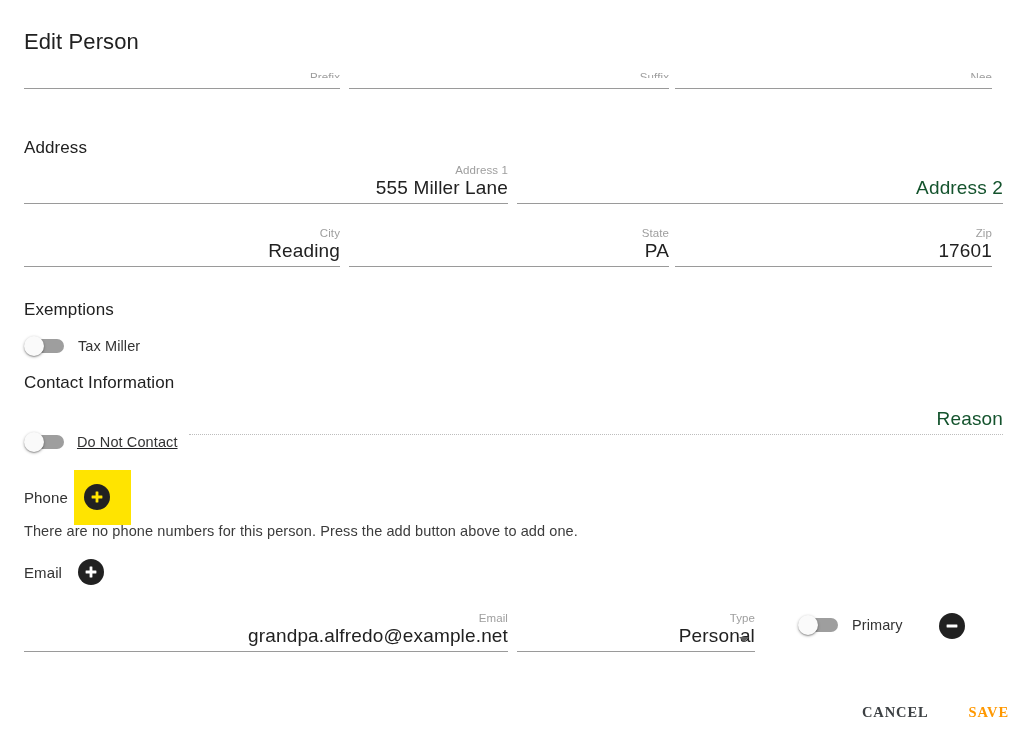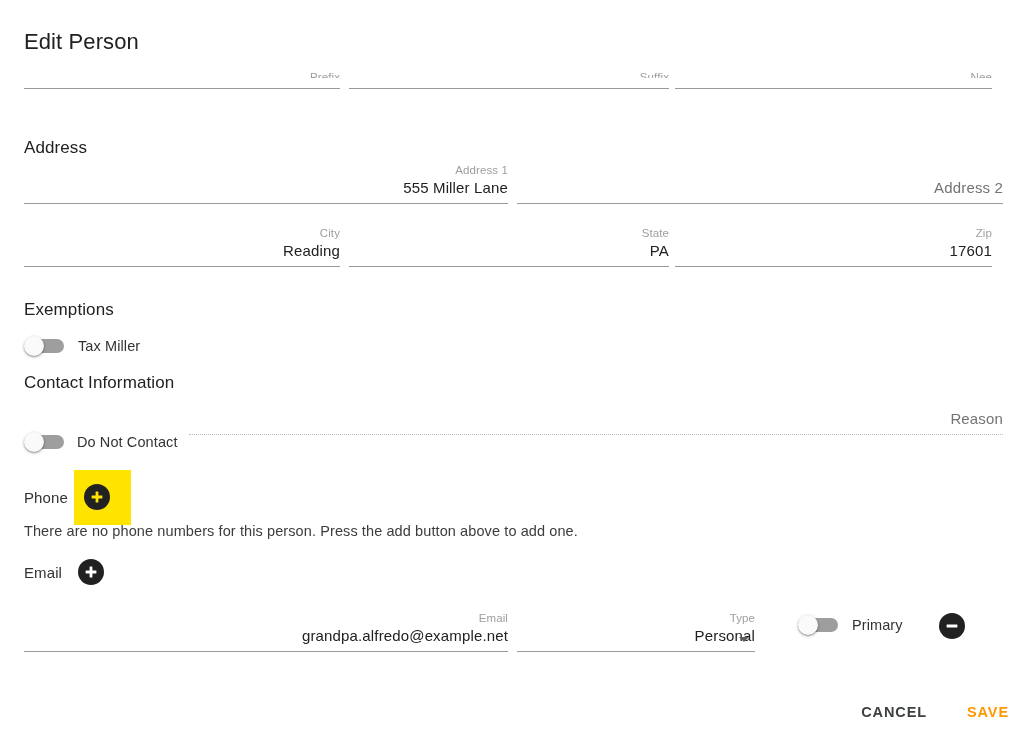--- a/index.html
+++ b/index.html
@@ -43,29 +43,29 @@
     text-align: right;
   }
   .field .f-label {
     font-size: 11.5px;
     color: #9e9e9e;
     line-height: 14px;
     letter-spacing: 0.1px;
     white-space: nowrap;
   }
   .field .f-value {
-    font-size: 15px;
+    font-size: 19px;
     color: #212121;
     line-height: 22px;
     letter-spacing: 0.15px;
     white-space: nowrap;
     overflow: hidden;
   }
   .field .f-value.placeholder {
-    color: #737373;
+    color: #14532d;
   }
   .field .f-underline {
     border-bottom: 1px solid #9a9a9a;
     height: 0;
     margin-top: 4px;
   }
   .field .f-underline.dotted {
     border-bottom: 1px dotted #bdbdbd;
   }
 
@@ -187,21 +187,21 @@
     position: absolute;
     right: 18px;
     top: 698px;
     display: flex;
     align-items: center;
     gap: 24px;
   }
   .flat-btn {
     background: none;
     border: none;
-    font-family: Liberation Sans, sans-serif;
+    font-family: Liberation Serif, serif;
     font-size: 14.5px;
     font-weight: 600;
     letter-spacing: 0.9px;
     padding: 6px 8px;
     cursor: pointer;
   }
   .flat-btn.cancel { color: #3c4043; }
   .flat-btn.save   { color: #ff9800; }
 </style>
 </head>
@@ -263,21 +263,21 @@
   <div class="toggle-row" style="left:24px; top:336px;">
     <span class="toggle">
       <span class="track"></span>
       <span class="thumb"></span>
     </span>
     <span class="toggle-label">Tax Miller</span>
   </div>
 
   <div class="section-heading" style="top:372px;">Contact Information</div>
 
-  <div class="toggle-row" style="left:24px; top:432px;">
+  <div class="toggle-row" style="left:24px; top:432px;text-decoration:underline;">
     <span class="toggle">
       <span class="track"></span>
       <span class="thumb"></span>
     </span>
     <span class="toggle-label" style="margin-left:11px;">Do Not Contact</span>
   </div>
 
   <div class="field" style="left:189px; top:408px; width:814px;">
     <div class="f-value placeholder">Reason</div>
     <div class="f-underline dotted"></div>

